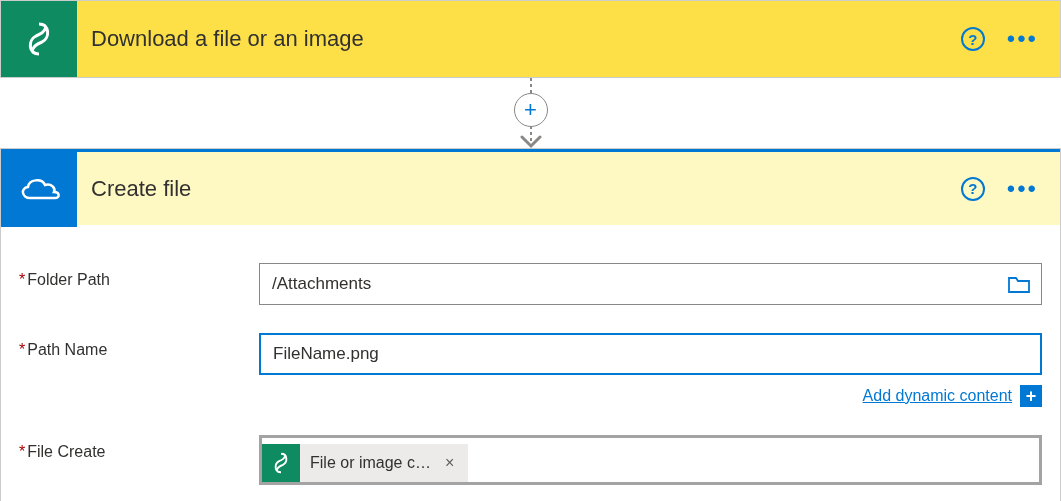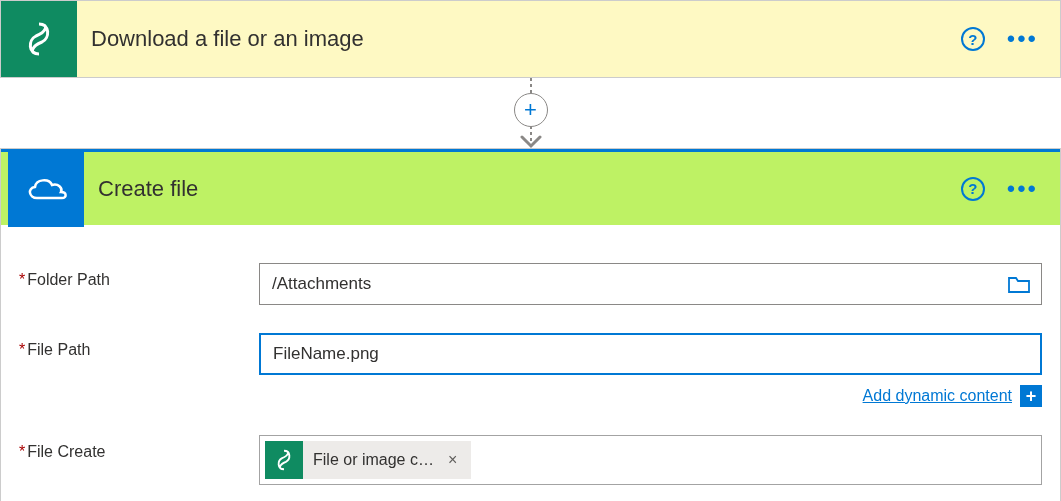--- a/index.html
+++ b/index.html
@@ -11,22 +11,22 @@
       width: 1061px;
     }
     .card {
       border: 1px solid #ccc;
     }
     .header {
       display: flex;
       align-items: center;
       height: 76px;
     }
-    .header-dataverse { background: #fef9c3; }
-    .header-onedrive { background: #bef264; border-top: 3px solid #0078d4; padding-left: 7px; }
+    .header-dataverse { background: #fde047; }
+    .header-onedrive { background: #fef9c3; border-top: 3px solid #0078d4; }
     .icon-slot {
       width: 76px;
       height: 76px;
       display: flex;
       align-items: center;
       justify-content: center;
       flex-shrink: 0;
     }
     .icon-dataverse-lg { background: #0f8b61; }
     .icon-onedrive-lg { background: #0078d4; }
@@ -153,22 +153,21 @@
       background: #0078d4;
       color: #fff;
       display: flex;
       align-items: center;
       justify-content: center;
       font-size: 18px;
       font-weight: 600;
       cursor: pointer;
     }
     .token-wrap {
-      border: 1px solid #a3a3a3;
-      padding: 5px;
+      border: 3px solid #a3a3a3;
       min-height: 50px;
       display: flex;
       align-items: flex-end;
     }
     .token {
       display: inline-flex;
       align-items: center;
       background: #edebe9;
       height: 38px;
       padding-right: 10px;
@@ -252,21 +251,21 @@
             <svg width="24" height="20" viewBox="0 0 24 20">
               <path d="M2 4 L9 4 L11 7 L22 7 L22 18 L2 18 Z" fill="none" stroke="#0078d4" stroke-width="1.8"></path>
             </svg>
           </div>
         </div>
       </div>
     </div>
 
     <div class="row">
       <div class="label-cell">
-        <span class="req">*</span><span>File Path</span>
+        <span class="req">*</span><span>Path Name</span>
       </div>
       <div class="field-cell">
         <div class="field-wrap focused">
           <input class="text-input" type="text" value="FileName.png" style="">
         </div>
         <div class="dynamic-row">
           <span class="dynamic-link">Add dynamic content</span>
           <div class="plus-square">+</div>
         </div>
       </div>

